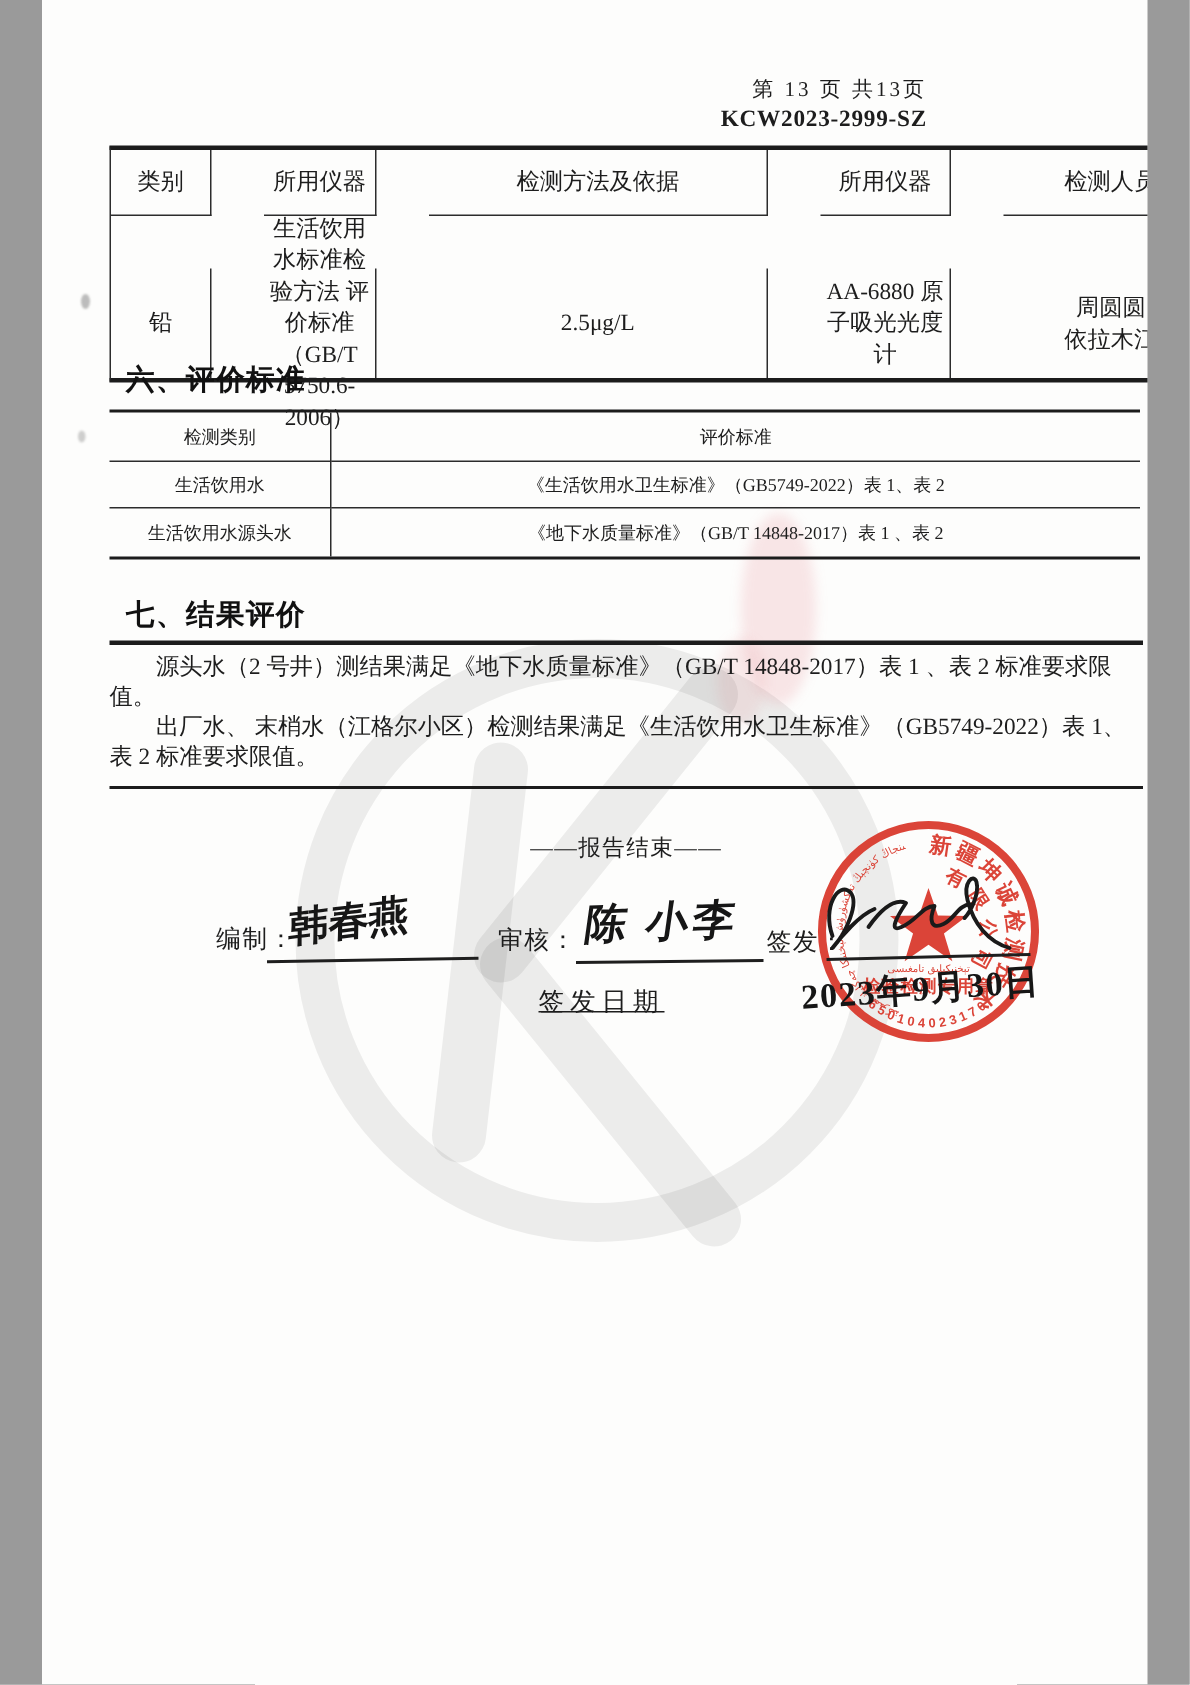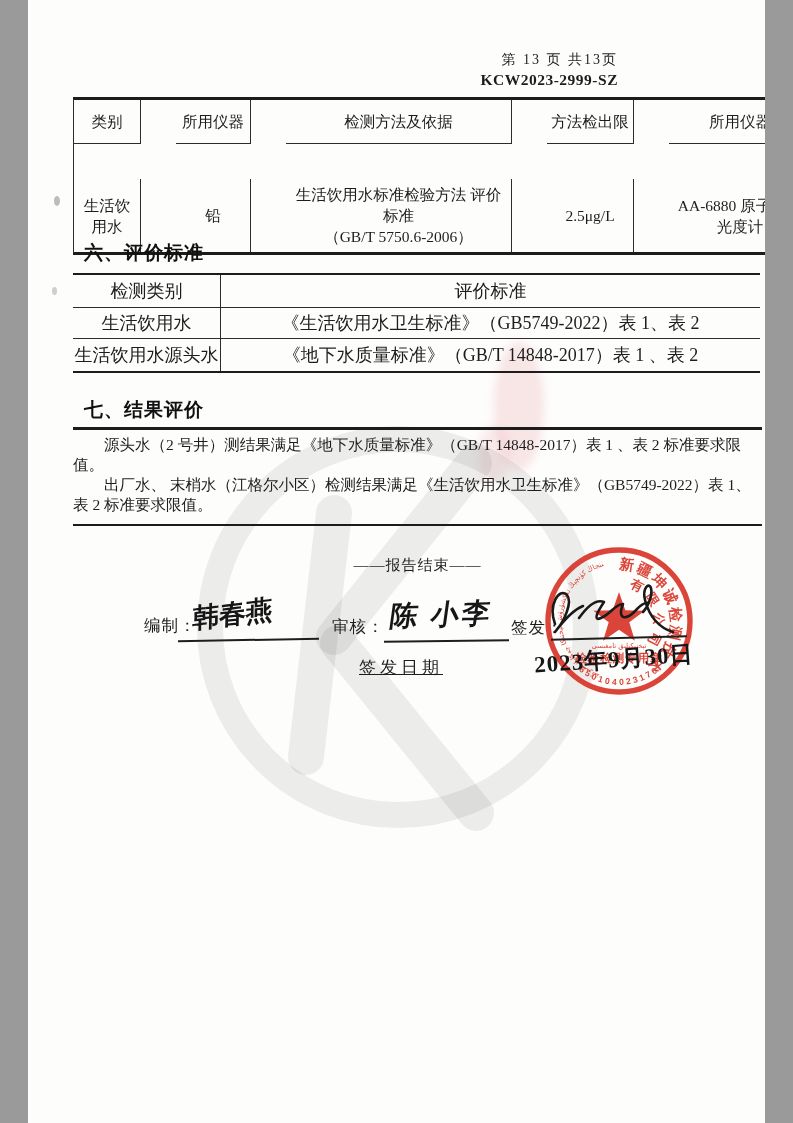--- a/index.html
+++ b/index.html
@@ -46,21 +46,21 @@
   }
   .sec6{top:240px;} .sec7{top:397px;}
   
   .t2{
     position:absolute;left:45px;top:273px;z-index:2;
     display:grid;grid-template-columns:148px 539px;grid-template-rows:33px 31px 32px;
     border-top:2.8px solid #1c1c1c;border-bottom:2.8px solid #1c1c1c;
   }
   .c2{
     display:flex;align-items:center;justify-content:center;text-align:center;
-    font-size:18px;border-bottom:1.3px solid #2c2c2c;
+    font-size:12px;border-bottom:1.3px solid #2c2c2c;
   }
   .c2.v{border-right:1.2px solid #2c2c2c;}
   .c2.bot{border-bottom:none;}
   
   .result-box{
     position:absolute;left:45px;top:427px;width:689px;z-index:2;
     border-top:3px solid #1c1c1c;border-bottom:2.2px solid #1c1c1c;
     padding:5px 0 9px 0;
   }
   .result-box p{margin:0;font-size:15.5px;line-height:20px;text-indent:2em;}
@@ -110,21 +110,20 @@
   <div class="speck g1"></div>
   <div class="speck g2"></div>
 
   <div class="page-info">第 13 页 共13页</div>
   <div class="doc-no">KCW2023-2999-SZ</div>
 
   <div class="t1">
     <div class="c">类别</div>
     <div class="c">所用仪器</div>
     <div class="c">检测方法及依据</div>
-    <div class="c">方法检出限</div>
     <div class="c">所用仪器</div>
     <div class="c last">检测人员</div>
 
     <div class="c bot">生活饮用水</div>
     <div class="c bot">铅</div>
     <div class="c bot">
       <div>生活饮用水标准检验方法 评价标准</div>
       <div>（GB/T 5750.6-2006）</div>
     </div>
     <div class="c bot">2.5μg/L</div>

